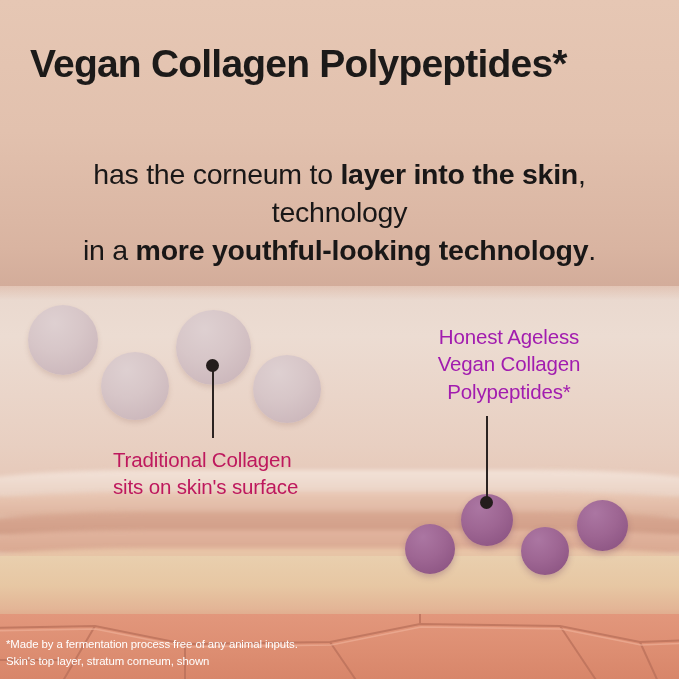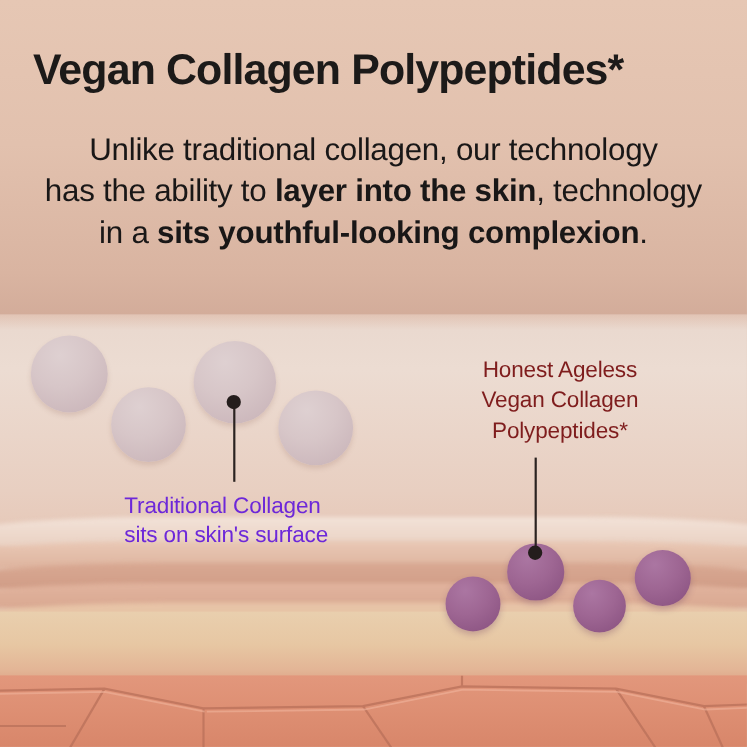--- a/index.html
+++ b/index.html
@@ -102,32 +102,32 @@
     color: #191717;
     line-height: 1.33;
     letter-spacing: -0.25px;
   }
   .subhead b { font-weight: 700; }
 
   .label-left {
     position: absolute;
     left: 113px; top: 446px;
     font-size: 20.5px;
-    color: #6d28d9;
+    color: #be185d;
     line-height: 1.32;
     letter-spacing: -0.15px;
     white-space: pre-line;
   }
   .label-right {
     position: absolute;
     left: 414px; top: 323px;
     width: 190px;
     text-align: center;
     font-size: 20.5px;
-    color: #7f1d1d;
+    color: #a21caf;
     line-height: 1.33;
     letter-spacing: -0.15px;
     white-space: pre-line;
   }
   .footnote {
     position: absolute;
     left: 6px; top: 636px;
     font-size: 11.4px;
     color: #ffffff;
     line-height: 1.45;
@@ -191,25 +191,24 @@
       <g fill="none" stroke="#f0b49c" stroke-width="1.6" opacity="0.6">
         <path d="M-10 17 L95 15 L186 33"></path>
         <path d="M188 33 L331 31 L421 13 L561 15 L641 31 L690 29"></path>
       </g>
     </svg>
   </div>
 
   <div class="headline">Vegan Collagen Polypeptides*</div>
 
   <div class="subhead">
-    <span>Unlike traditional collagen, our technology</span>
     <br>
-    <span>has the ability to </span><b>layer into the skin</b><span>, technology</span>
+    <span>has the corneum to </span><b>layer into the skin</b><span>, technology</span>
     <br>
-    <span>in a </span><b>sits youthful-looking complexion</b><span>.</span>
+    <span>in a </span><b>more youthful-looking technology</b><span>.</span>
   </div>
 
   <div class="sphere sphere-light" style="left:28px;  top:305px; width:70px; height:70px;"></div>
   <div class="sphere sphere-light" style="left:101px; top:352px; width:68px; height:68px;"></div>
   <div class="sphere sphere-light" style="left:176px; top:310px; width:75px; height:75px;"></div>
   <div class="sphere sphere-light" style="left:253px; top:355px; width:68px; height:68px;"></div>
 
   <div class="sphere sphere-purple" style="left:405px; top:524px; width:50px; height:50px;"></div>
   <div class="sphere sphere-purple" style="left:461px; top:494px; width:52px; height:52px;"></div>
   <div class="sphere sphere-purple" style="left:521px; top:527px; width:48px; height:48px;"></div>
@@ -219,14 +218,16 @@
   <div class="callout-dot" style="left:206px; top:359px;"></div>
   <div class="label-left">Traditional Collagen
 sits on skin's surface</div>
 
   <div class="callout-line" style="left:486px; top:416px; height:88px;"></div>
   <div class="callout-dot" style="left:480px; top:496px;"></div>
   <div class="label-right">Honest Ageless
 Vegan Collagen
 Polypeptides*</div>
 
+  <div class="footnote">*Made by a fermentation process free of any animal inputs.
+Skin's top layer, stratum corneum, shown</div>
 
 </div>
 
 </body></html>

